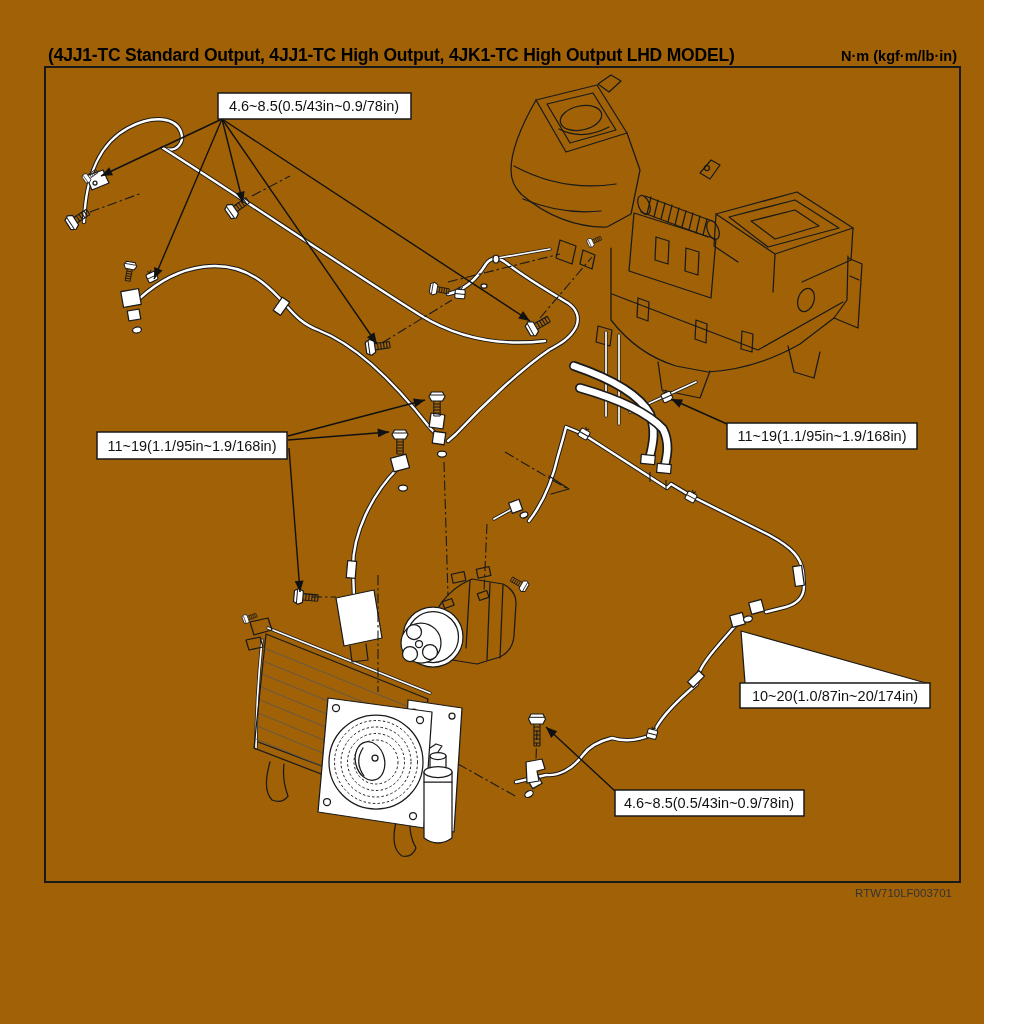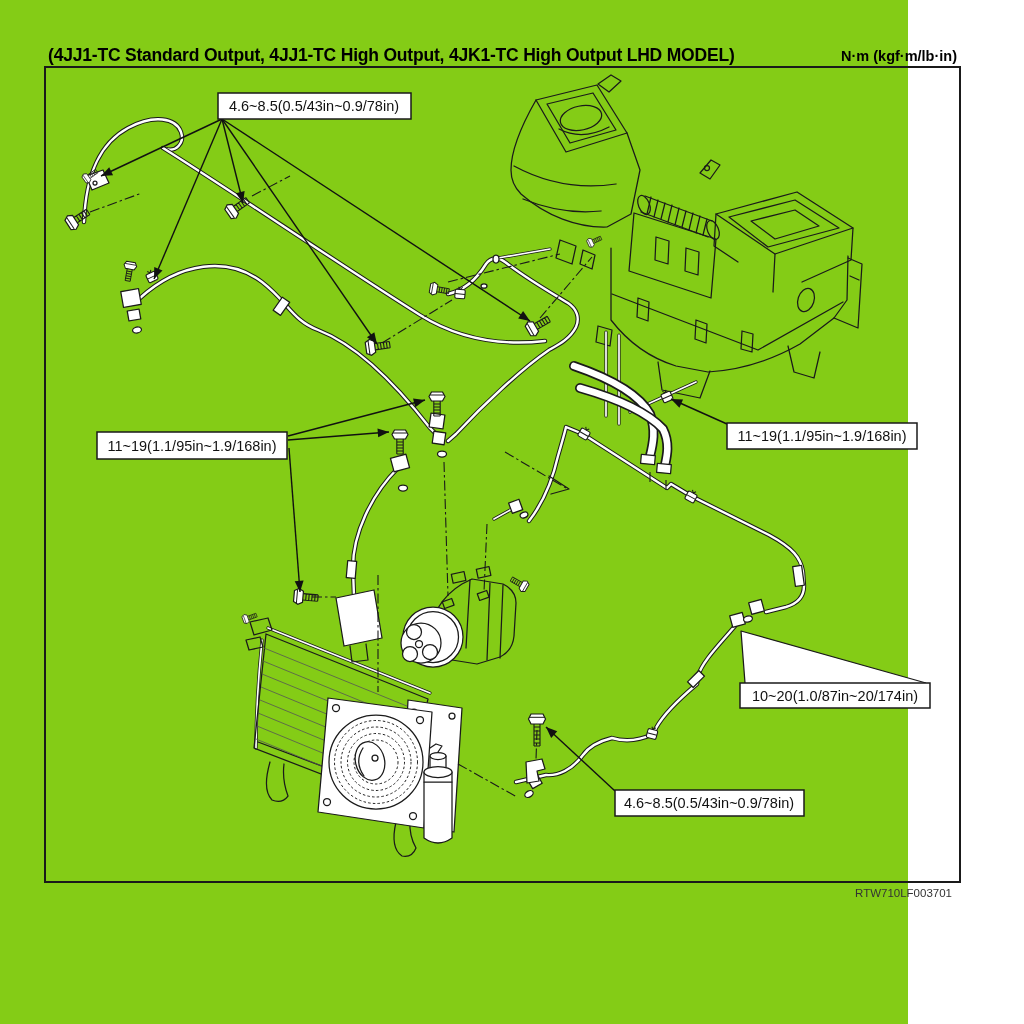--- a/index.html
+++ b/index.html
@@ -1,16 +1,16 @@
 <!DOCTYPE html>
 <html><head>
 <meta charset="utf-8">
 <style>
   html,body{margin:0;padding:0;background:#ffffff;}
-  .page{position:relative;width:860px;height:1024px;background:#84cc16;font-family:"Liberation Sans",sans-serif;padding-left:48px;}
+  .page{position:relative;width:984px;height:1024px;background:#a16207;font-family:"Liberation Sans",sans-serif;}
   svg{position:absolute;left:0;top:0;}
   .ln{stroke:#1a1a1a;fill:none;stroke-width:1.25;stroke-linejoin:round;stroke-linecap:round;}
   .lnw{stroke:#1a1a1a;fill:#fff;stroke-width:1.25;stroke-linejoin:round;}
   .tube{stroke:#1a1a1a;stroke-width:4.4;fill:none;stroke-linecap:round;stroke-linejoin:round;}
   .tube-core{stroke:#fff;stroke-width:2.4;fill:none;stroke-linecap:round;stroke-linejoin:round;}
   .tubethin{stroke:#1a1a1a;stroke-width:3.2;fill:none;stroke-linecap:round;stroke-linejoin:round;}
   .tubethin-core{stroke:#fff;stroke-width:1.7;fill:none;stroke-linecap:round;stroke-linejoin:round;}
   .hose{stroke:#1a1a1a;stroke-width:10;fill:none;stroke-linecap:round;stroke-linejoin:round;}
   .hose-core{stroke:#fff;stroke-width:6.6;fill:none;stroke-linecap:round;stroke-linejoin:round;}
   .dd{stroke:#1a1a1a;stroke-width:1.1;fill:none;stroke-dasharray:10 3 2.5 3;}

